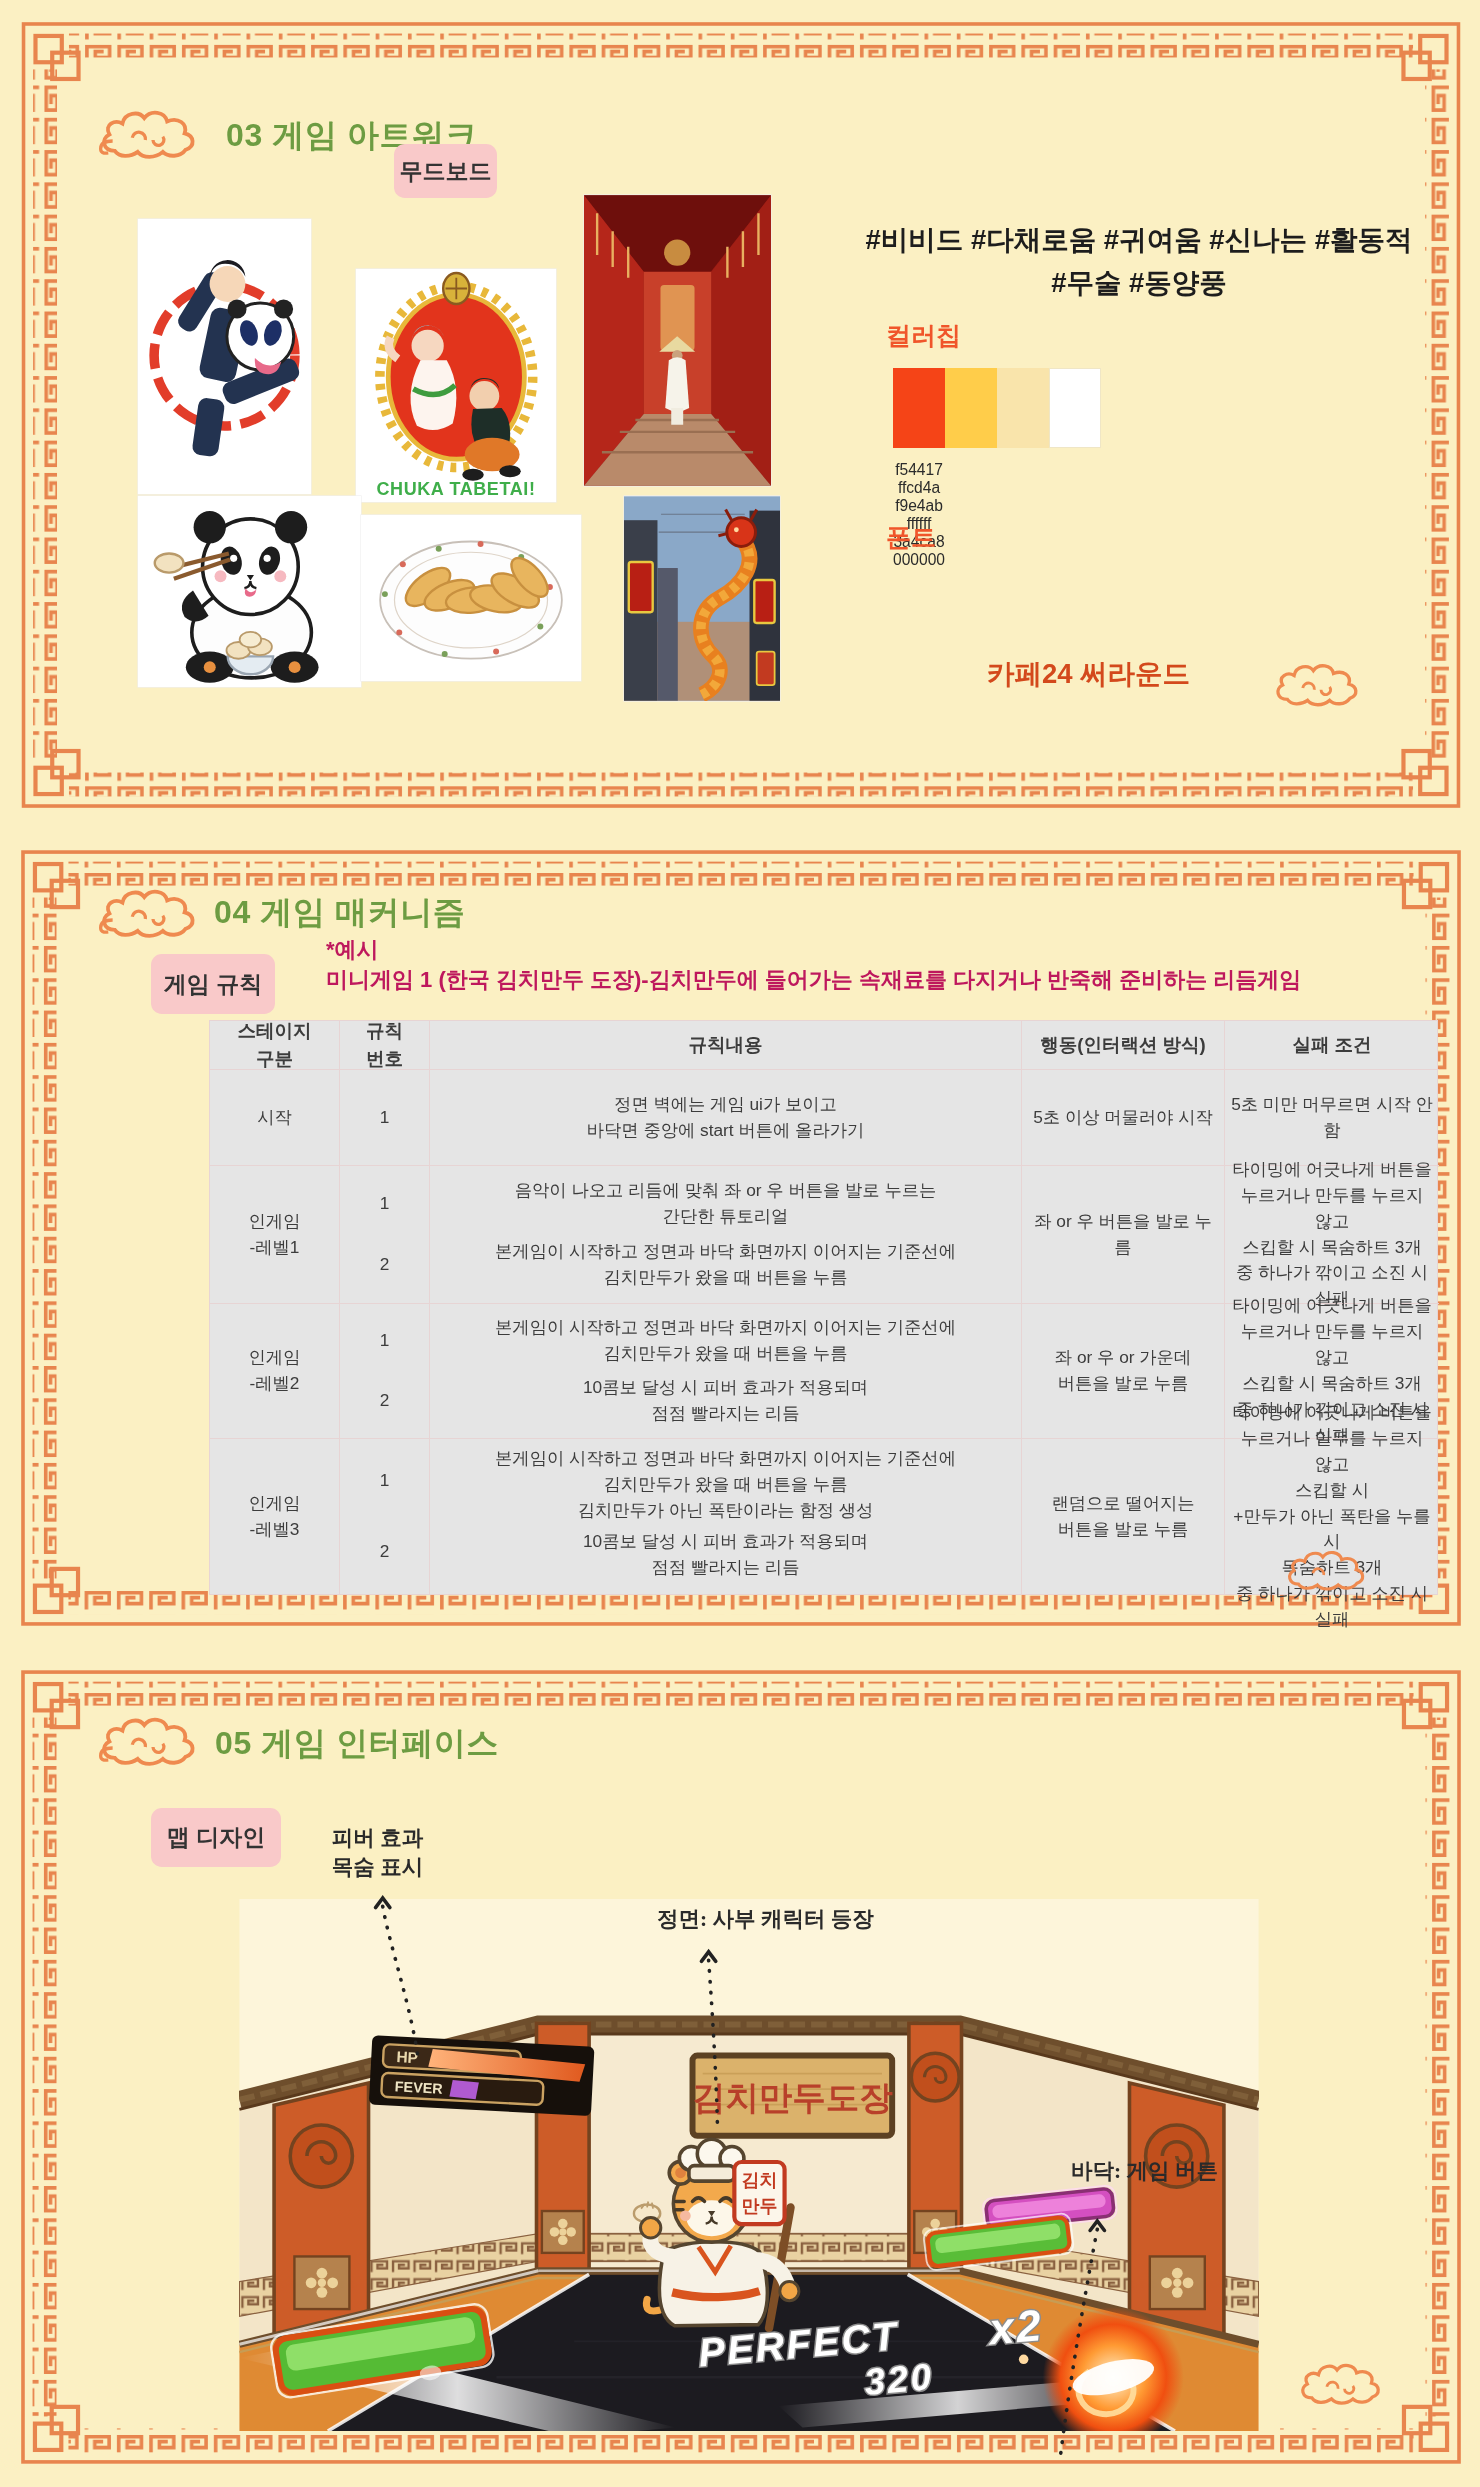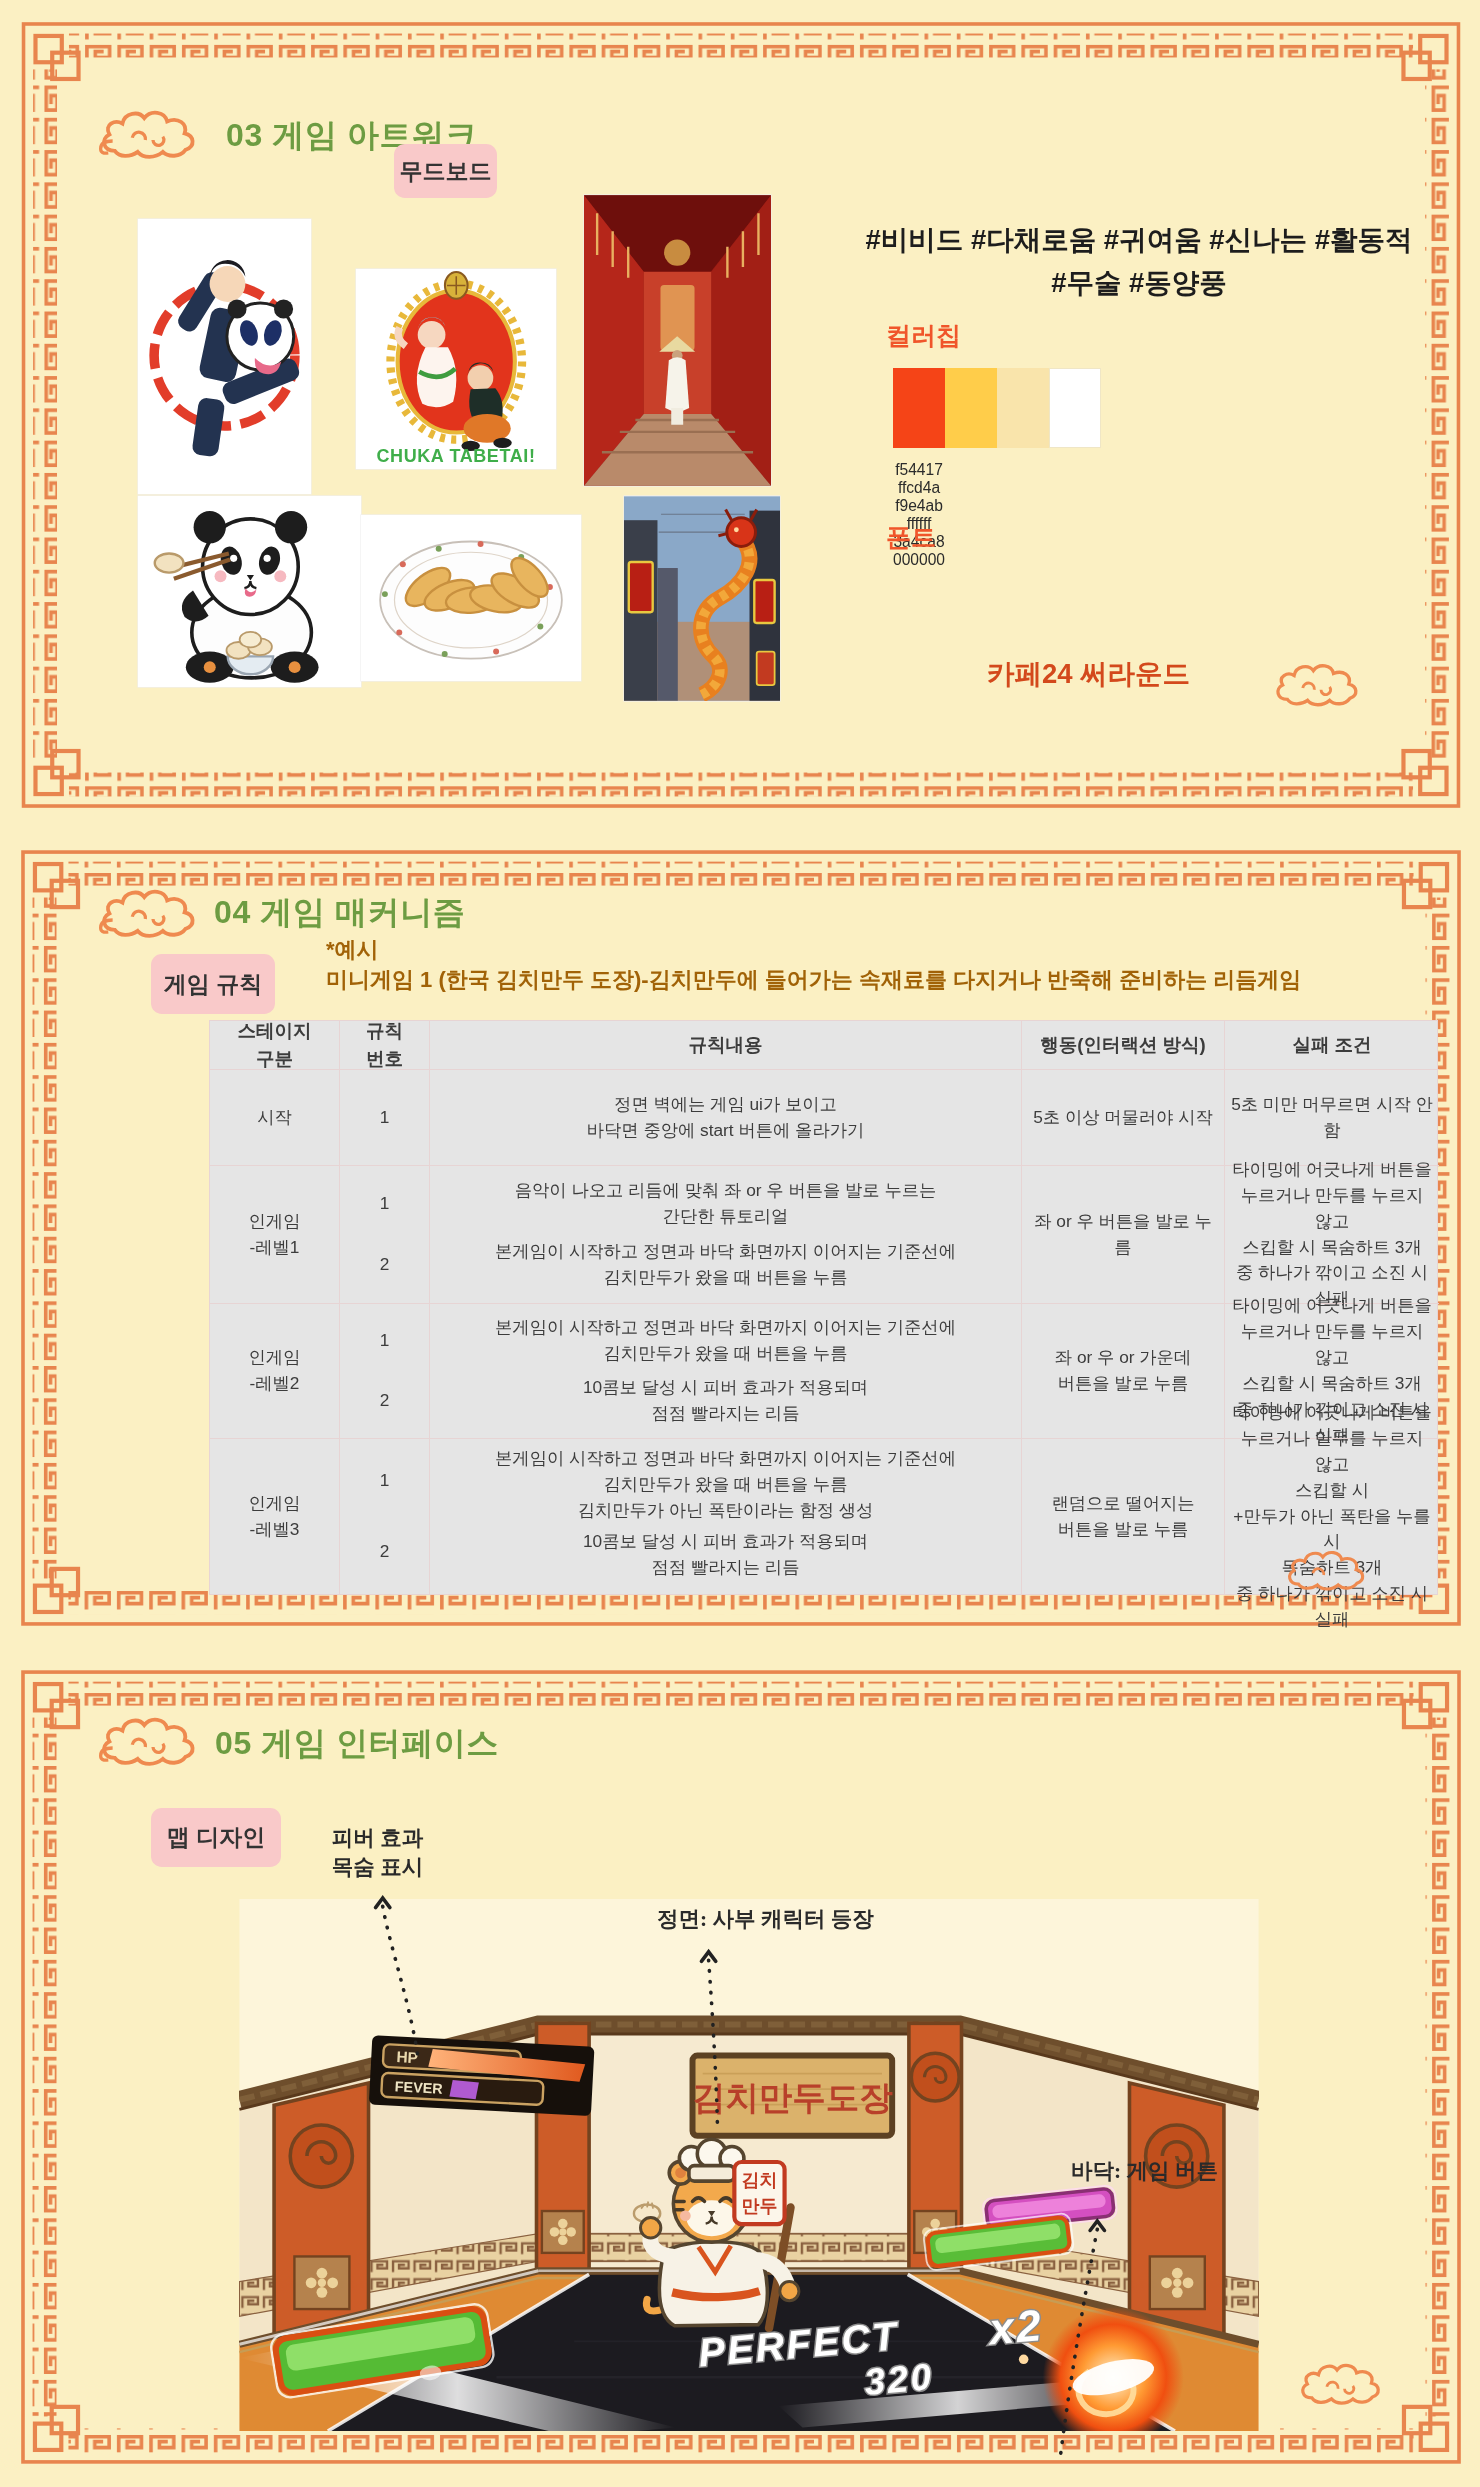--- a/index.html
+++ b/index.html
@@ -25,21 +25,21 @@
   .hex{width:52px;text-align:center;font-size:15.6px;color:#2b2b2b;}
   .font-primary{position:absolute;left:885px;top:584px;width:407px;text-align:center;
                 font-size:38px;font-weight:900;color:#d3491c;letter-spacing:1.2px;}
   .font-secondary{position:absolute;left:885px;top:656px;width:407px;text-align:center;
                   font-size:27.5px;font-weight:800;color:#d3491c;}
   .mood{position:absolute;background:#fff;box-shadow:0 0 0 0.6px #eee;}
   .mood svg{display:block;width:100%;height:100%;}
   .chuka-caption{position:absolute;left:0;bottom:2.4px;width:100%;text-align:center;
                  font-size:18px;font-weight:900;color:#3fae4a;letter-spacing:0.6px;}
   
-  .example{position:absolute;font-size:22px;font-weight:700;color:#a16207;white-space:nowrap;}
+  .example{position:absolute;font-size:22px;font-weight:700;color:#be185d;white-space:nowrap;}
   .gtable{position:absolute;left:209px;top:1020px;width:1229px;background:#e5e5e5;border:1.8px solid #e7d4d4;box-sizing:border-box;}
   .trow{display:grid;grid-template-columns:130px 90px 592px 203px 214px;}
   .cell{border-right:1.8px solid #e7d4d4;border-top:1.8px solid #e7d4d4;display:flex;align-items:center;justify-content:center;
         text-align:center;font-size:17.3px;color:#3c3c3c;line-height:1.5;white-space:pre-line;padding:4.8px;box-sizing:border-box;}
   .trow .cell:last-child{border-right:none;}
   .trow.first .cell{border-top:none;}
   .cell.hdr{font-size:18.5px;font-weight:600;}
   .stack{flex-direction:column;justify-content:space-around;padding:7.2px 4.8px;}
   .rule-line{flex:1;display:flex;align-items:center;justify-content:center;white-space:pre-line;width:100%;}
   .h-hdr .cell{height:48px;} .h-r1 .cell{height:96px;} .h-r2 .cell{height:138px;}
@@ -176,21 +176,21 @@
       <path d="M120,100 a30,30 0 0,1 60,-4 q-10,-22 -34,-22 q-22,0 -26,26 z" fill="#1c1c22"></path>
       <circle cx="205" cy="196" r="56" fill="#fff" stroke="#222" stroke-width="5"></circle>
       <circle cx="166" cy="150" r="16" fill="#222"></circle>
         <circle cx="244" cy="150" r="16" fill="#222"></circle>
       <ellipse cx="186" cy="190" rx="14" ry="22" fill="#1d2f66" transform="rotate(-18 186 190)"></ellipse>
       <ellipse cx="226" cy="190" rx="14" ry="22" fill="#1d2f66" transform="rotate(18 226 190)"></ellipse>
       <path d="M196,232 q22,22 44,6 q-6,26 -30,20 q-16,-4 -14,-26z" fill="#e86a8a"></path>
       <rect x="96" y="300" width="44" height="96" rx="14" fill="#233350" transform="rotate(8 118 348)"></rect>
     </svg>
   </div>
-  <div class="mood" style="left:356px;top:269px;width:200px;height:200px;">
+  <div class="mood" style="left:356px;top:269px;width:200px;height:233px;">
     <svg viewBox="0 0 335 389">
       <ellipse cx="168" cy="180" rx="128" ry="152" fill="none" stroke="#e8b83a" stroke-width="16" stroke-dasharray="10 12"></ellipse>
       <ellipse cx="168" cy="180" rx="114" ry="138" fill="#e2341c" stroke="#e8b83a" stroke-width="8"></ellipse>
       <ellipse cx="168" cy="32" rx="22" ry="26" fill="#d8b23a" stroke="#8a5a20" stroke-width="4"></ellipse>
       <path d="M150,32 h36 M168,14 v36" stroke="#8a5a20" stroke-width="3"></path>
       <circle cx="120" cy="128" r="27" fill="#f6d7c0"></circle>
       <path d="M93,120 a28,28 0 0,1 54,-8 q-8,-20 -30,-18 q-20,2 -24,26z" fill="#7fd0e8"></path>
       <path d="M108,152 q-30,60 -6,110 q30,16 60,-4 q16,-60 -10,-106 z" fill="#fdf4ee"></path>
       <path d="M96,200 q40,22 70,-6" stroke="#3f9c3f" stroke-width="9" fill="none"></path>
       <path d="M70,150 q-22,-16 -12,-36" stroke="#f6d7c0" stroke-width="14" fill="none"></path>

